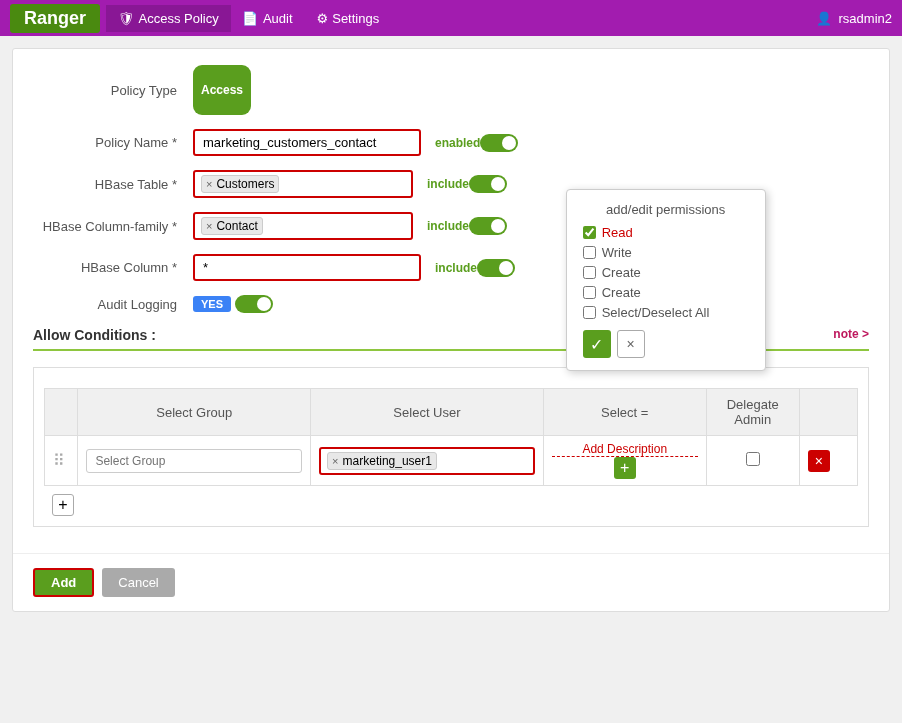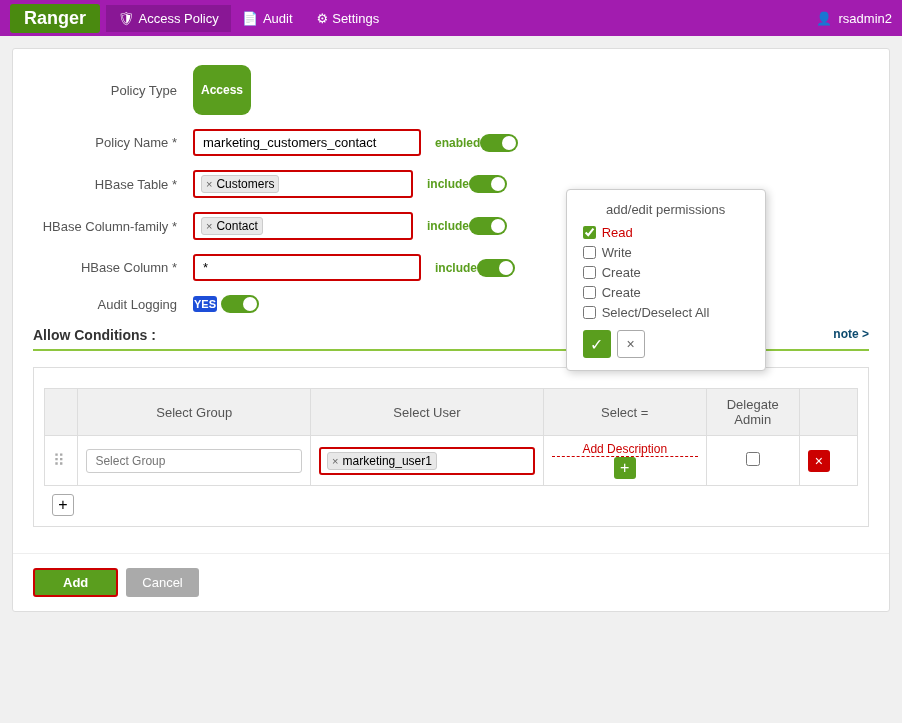--- a/index.html
+++ b/index.html
@@ -161,25 +161,25 @@
       width: 14px;
       height: 14px;
       background: #fff;
       border-radius: 50%;
       top: 2px;
       right: 2px;
     }
 
     
     .yes-badge {
-      background: #1d4ed8;
+      background: #3b82f6;
       color: #fff;
       font-size: 11px;
       font-weight: bold;
-      padding: 2px 1px;
+      padding: 2px 8px;
       border-radius: 3px;
     }
 
     
     .form-textarea {
       border: 1px solid #ccc;
       border-radius: 3px;
       padding: 6px;
       width: 220px;
       height: 60px;
@@ -310,21 +310,21 @@
       gap: 8px;
       padding: 14px 20px;
       border-top: 1px solid #eee;
       margin-top: 10px;
     }
     .btn-add {
       background: #5a9e1e;
       color: #fff;
       border: 2px solid #c00;
       border-radius: 3px;
-      padding: 5px 28px;
+      padding: 5px 16px;
       font-size: 13px;
       cursor: pointer;
       font-weight: bold;
     }
     .btn-cancel {
       background: #aaa;
       color: #fff;
       border: none;
       border-radius: 3px;
       padding: 5px 16px;
@@ -392,21 +392,21 @@
       font-size: 14px;
       cursor: pointer;
       display: flex;
       align-items: center;
       justify-content: center;
       color: #666;
     }
 
     
     .note-link {
-      color: #0c4a6e;
+      color: #be185d;
       font-size: 12px;
       text-decoration: none;
       float: right;
     }
 
     .col-select-group { width: 200px; }
     .col-select-user { width: 200px; }
     .col-permissions { width: 140px; }
     .col-delegate { width: 80px; text-align: center; }
     .col-actions { width: 50px; text-align: center; }

